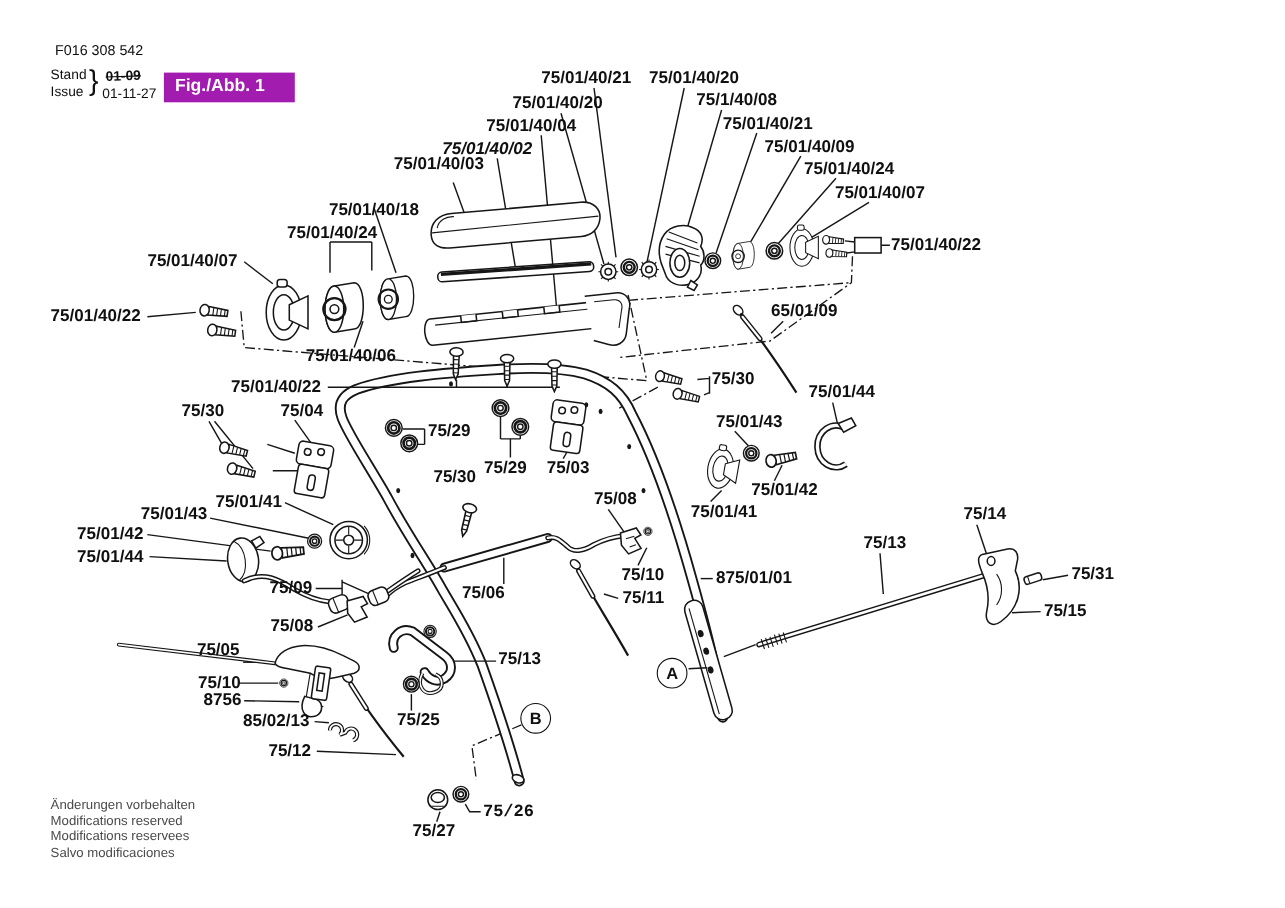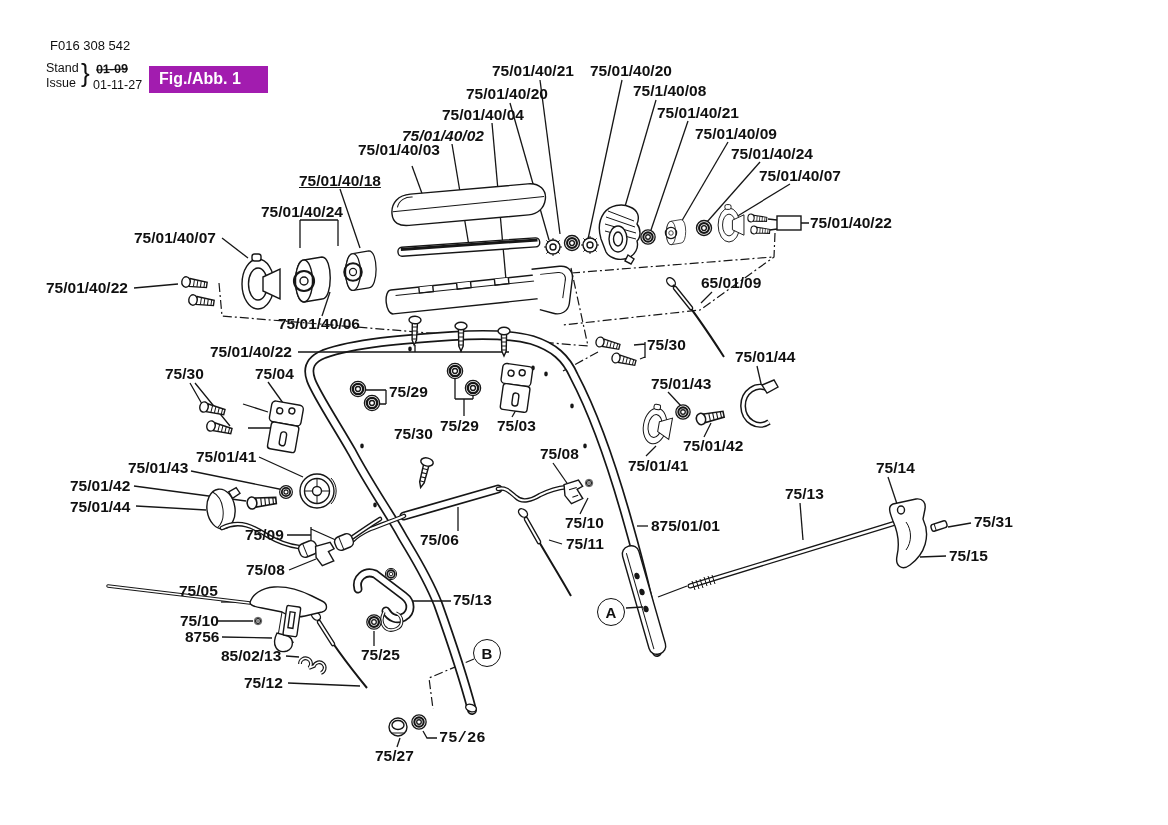--- a/index.html
+++ b/index.html
@@ -370,21 +370,21 @@
       <div class="plabel" style="left: 492px; top: 63px;">75/01/40/21</div>
       <div class="plabel" style="left: 590px; top: 63px;">75/01/40/20</div>
       <div class="plabel" style="left: 466px; top: 86px;">75/01/40/20</div>
       <div class="plabel" style="left: 633px; top: 83px;">75/1/40/08</div>
       <div class="plabel" style="left: 442px; top: 107px;">75/01/40/04</div>
       <div class="plabel" style="left: 657px; top: 105px;">75/01/40/21</div>
       <div class="plabel" style="left: 402px; top: 128px; font-style: italic;">75/01/40/02</div>
       <div class="plabel" style="left: 695px; top: 126px;">75/01/40/09</div>
       <div class="plabel" style="left: 358px; top: 142px;">75/01/40/03</div>
       <div class="plabel" style="left: 731px; top: 146px;">75/01/40/24</div>
-      <div class="plabel" style="left: 299px; top: 173px; text-decoration: underline;">75/01/40/18</div>
+      <div class="plabel" style="left: 299px; top: 183px;">75/01/40/18</div>
       <div class="plabel" style="left: 759px; top: 168px;">75/01/40/07</div>
       <div class="plabel" style="left: 261px; top: 204px;">75/01/40/24</div>
       <div class="plabel" style="left: 134px; top: 230px;">75/01/40/07</div>
       <div class="plabel" style="left: 810px; top: 215px;">75/01/40/22</div>
       <div class="plabel" style="left: 701px; top: 275px;">65/01/09</div>
       <div class="plabel" style="left: 46px; top: 280px;">75/01/40/22</div>
       <div class="plabel" style="left: 278px; top: 316px;">75/01/40/06</div>
       <div class="plabel" style="left: 210px; top: 344px;">75/01/40/22</div>
       <div class="plabel" style="left: 647px; top: 337px;">75/30</div>
       <div class="plabel" style="left: 735px; top: 349px;">75/01/44</div>
@@ -420,13 +420,19 @@
       <div class="plabel" style="left: 221px; top: 648px;">85/02/13</div>
       <div class="plabel" style="left: 244px; top: 675px;">75/12</div>
       <div class="plabel" style="left: 439px; top: 730px; font-family: Liberation Mono, monospace;">75/26</div>
       <div class="plabel" style="left: 375px; top: 748px;">75/27</div>
     </div>
   <div id="markers">
       <div class="marker" style="left: 597px; top: 598px;">A</div>
       <div class="marker" style="left: 473px; top: 639px;">B</div>
     </div>
 
+  <div id="footer">
+    <div>Änderungen vorbehalten</div>
+    <div>Modifications reserved</div>
+    <div>Modifications reservees</div>
+    <div>Salvo modificaciones</div>
+  </div>
 </div>
 
 </body></html>

